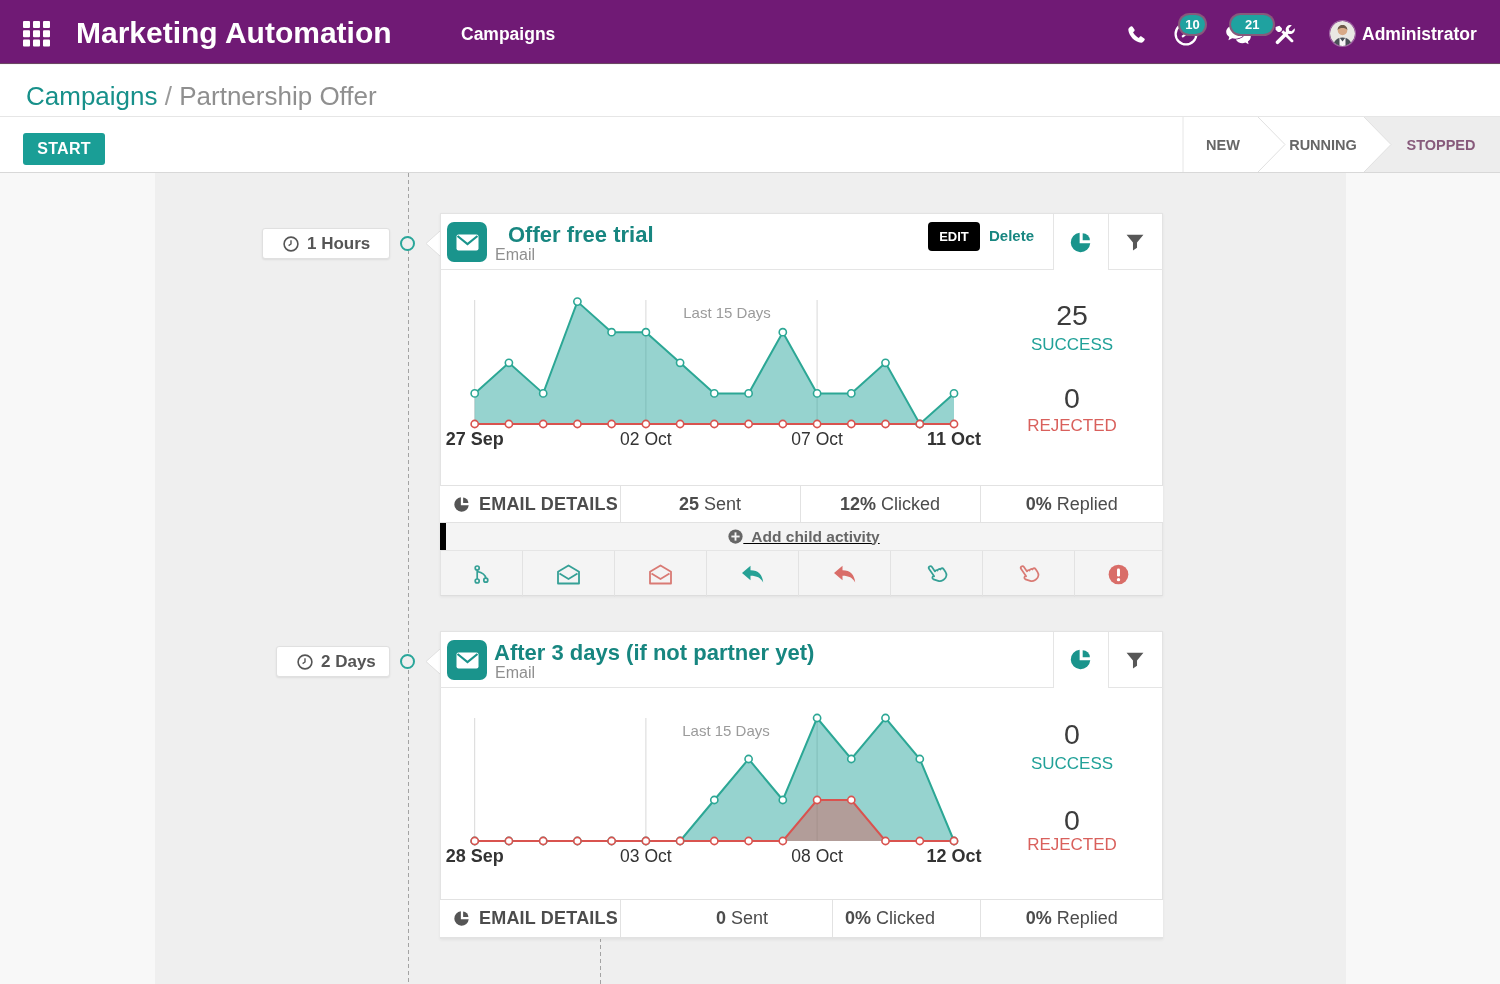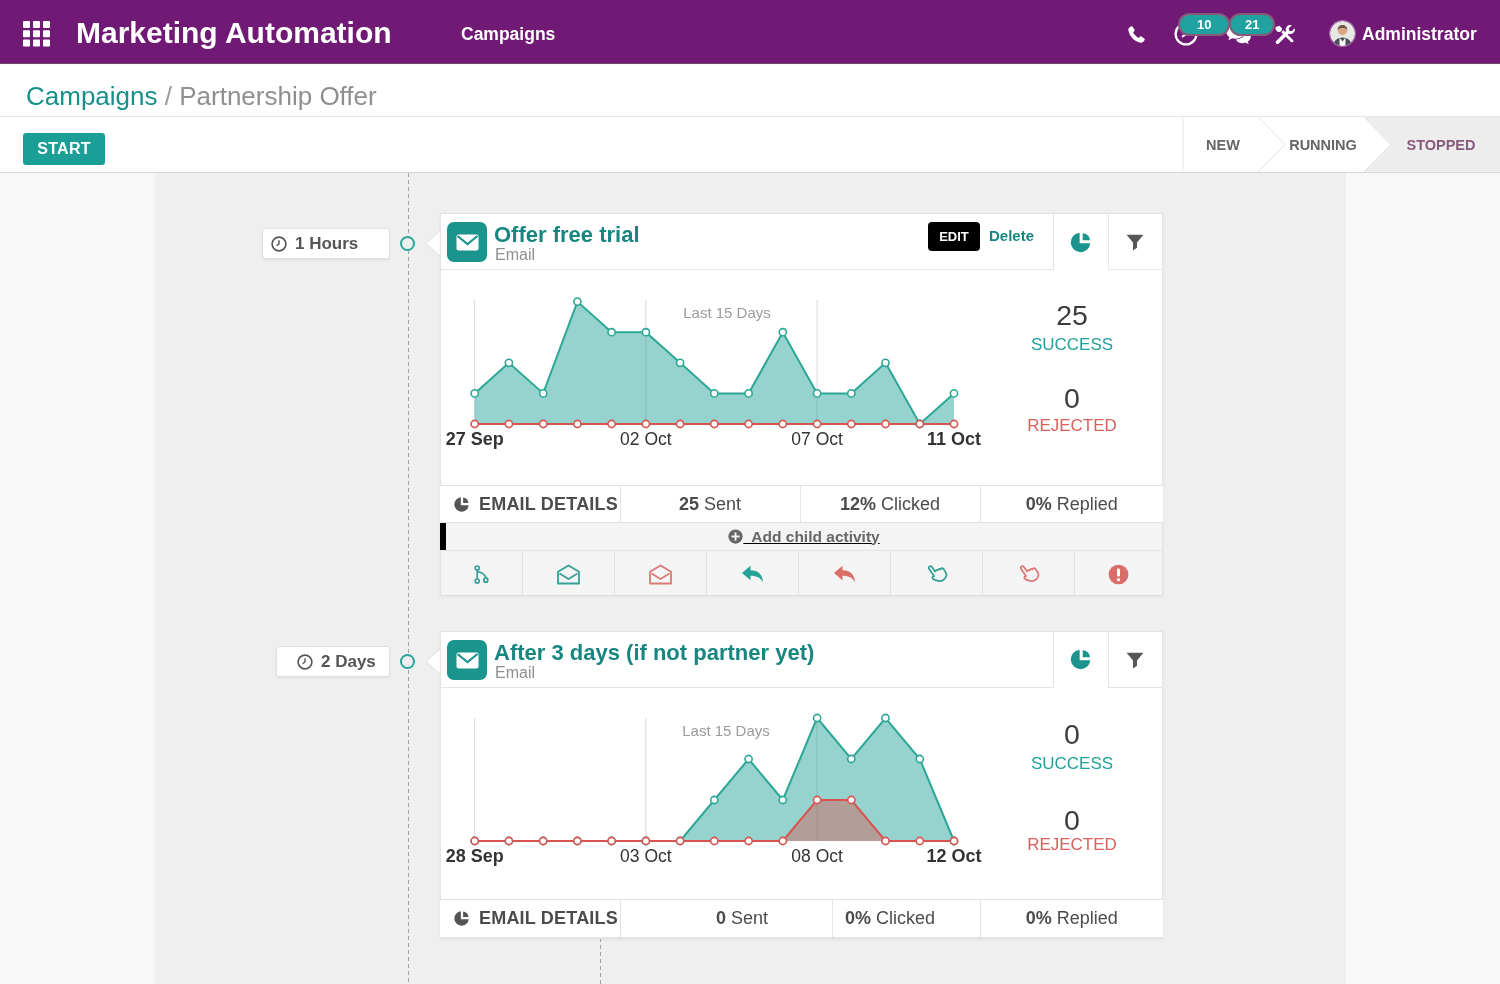--- a/index.html
+++ b/index.html
@@ -31,21 +31,21 @@
           <path d="M12 6.5 L12 12 L8.4 14.6" fill="none" stroke="#fff" stroke-width="2"></path>
         </svg></div>
   <div class="abs" style="left:1225px;top:23px;"><svg width="27" height="24" viewBox="0 0 27 24">
 <path d="M10.5 2 C5.3 2 1.2 5 1.2 8.8 C1.2 10.9 2.4 12.7 4.3 13.9 L3.4 17.2 L7.2 15.2 C8.2 15.5 9.3 15.7 10.5 15.7 C15.7 15.7 19.8 12.6 19.8 8.8 C19.8 5 15.7 2 10.5 2 Z" fill="#fff"></path>
 <path d="M25.8 13.4 C25.8 10.9 23.5 8.9 20.5 8.6 C20.5 8.7 20.5 8.7 20.5 8.8 C20.5 13.1 16 16.4 10.9 16.4 C11.9 18.6 14.4 20.2 17.4 20.2 C18.5 20.2 19.5 20 20.4 19.6 L23.6 21.3 L22.9 18.5 C24.6 17.3 25.8 15.5 25.8 13.4 Z" fill="#fff"></path>
 </svg></div>
   <div class="abs" style="left:1273px;top:23px;"><svg width="24" height="24" viewBox="0 0 24 24" fill="#fff">
 <path d="M21.7 5.2 L18.6 8.3 L16.2 7.8 L15.7 5.4 L18.8 2.3 C17.2 1.7 15.3 2.1 14 3.4 C12.7 4.7 12.4 6.6 13 8.2 L3.2 18 C2.5 18.7 2.5 19.9 3.2 20.6 C3.9 21.3 5.1 21.3 5.8 20.6 L15.6 10.8 C17.2 11.4 19.1 11.1 20.4 9.8 C21.7 8.5 22.1 6.8 21.7 5.2 Z"></path>
 <path d="M2.6 3.9 L6.4 2.7 L8.9 5.2 L8.9 7.2 L7 9.1 L5 9.1 L2.6 6.7 Z M8.3 9.2 L10.3 7.2 L20 16.9 C20.6 17.5 20.6 18.3 20 18.9 C19.4 19.5 18.6 19.5 18 18.9 Z"></path>
 </svg></div>
-  <div class="abs" style="left:1180px;top:15px;height:19px;min-width:25px;background:#1fa2a0;border-radius:10px;box-shadow:0 0 0 2px #875a7b;color:#fff;font-size:13px;font-weight:bold;text-align:center;line-height:19px;padding:0 17px;">10</div>
+  <div class="abs" style="left:1180px;top:15px;height:19px;min-width:25px;background:#1fa2a0;border-radius:10px;box-shadow:0 0 0 2px #875a7b;color:#fff;font-size:13px;font-weight:bold;text-align:center;line-height:19px;padding:0 5px;">10</div>
   <div class="abs" style="left:1231px;top:15px;height:19px;min-width:25px;background:#1fa2a0;border-radius:10px;box-shadow:0 0 0 2px #875a7b;color:#fff;font-size:13px;font-weight:bold;text-align:center;line-height:19px;padding:0 14px;">21</div>
   <div class="abs" style="left:1330px;top:21px;width:25px;height:25px;border-radius:50%;box-shadow:0 0 0 1px rgba(255,255,255,0.35);overflow:hidden;"><svg width="25" height="25" viewBox="0 0 25 25">
           <defs>
             <clipPath id="av">
               <circle cx="12.5" cy="12.5" r="12.5"></circle>
             </clipPath>
           </defs>
 <g clip-path="url(#av)">
             <rect width="25" height="25" fill="#e9e7e3"></rect>
 <path d="M3.5 25 C3.5 19.5 7.5 16.5 12.5 16.5 C17.5 16.5 21.5 19.5 21.5 25 Z" fill="#4a4f57"></path>
@@ -77,21 +77,21 @@
 <div class="abs" style="left:0;top:173px;width:1500px;height:811px;background:#f8f8f8;">
   <div class="abs" style="left:155px;top:0;width:1191px;height:811px;background:#efefef;"></div>
 
   <svg class="abs" style="left:402px;top:0;" width="12" height="811">
     <line x1="6.5" y1="0" x2="6.5" y2="811" stroke="#a3a3a3" stroke-width="1" stroke-dasharray="4,3"></line>
   </svg>
   <svg class="abs" style="left:594px;top:765px;" width="12" height="46">
     <line x1="6.5" y1="0" x2="6.5" y2="46" stroke="#a3a3a3" stroke-width="1" stroke-dasharray="4,3"></line>
   </svg>
 
-  <div class="abs" style="left:262px;top:55px;width:128px;height:31px;background:#fff;border:1px solid #e0e0e0;border-radius:3px;box-shadow:0 1px 2px rgba(0,0,0,0.08);display:flex;align-items:center;padding-left:8px;">
+  <div class="abs" style="left:262px;top:55px;width:128px;height:31px;background:#fff;border:1px solid #e0e0e0;border-radius:3px;box-shadow:0 1px 2px rgba(0,0,0,0.08);display:flex;align-items:center;padding-left:20px;">
     <svg width="16" height="16" viewBox="0 0 16 16">
           <circle cx="8" cy="8" r="6.9" fill="none" stroke="#555" stroke-width="1.6"></circle>
           <path d="M8 4.2 L8 8 L5.6 9.6" fill="none" stroke="#555" stroke-width="1.4"></path>
         </svg>
         <span style="margin-left:8px;font-size:17px;font-weight:bold;color:#555;">1 Hours</span>
   </div>
   <div class="abs" style="left:400px;top:63px;width:15px;height:15px;border:2.6px solid #2aa69a;border-radius:50%;background:#efefef;"></div>
   <svg class="abs" style="left:424px;top:58px;" width="17" height="26">
         <polygon points="16,0 2,12.5 16,25" fill="#fff"></polygon>
         <polyline points="16,0 2,12.5 16,25" fill="none" stroke="#e0e0e0" stroke-width="1"></polyline>
@@ -110,21 +110,21 @@
   <div class="abs" style="left:1126px;top:61px;"><svg width="18" height="17" viewBox="0 0 16 15">
           <path d="M0.5 0.5 L15.5 0.5 L9.8 7.6 L9.8 12.2 L6.2 14.6 L6.2 7.6 Z" fill="#575757"></path>
         </svg></div>
 
   <div class="abs" style="left:447px;top:49px;width:40px;height:40px;background:#1a948c;border-radius:7px;display:flex;align-items:center;justify-content:center;">
         <svg width="23" height="17" viewBox="0 0 23 17">
           <rect x="0.5" y="0.5" width="22" height="16" rx="2" fill="#fff"></rect>
           <path d="M1.5 2 L11.5 10 L21.5 2" fill="none" stroke="#1a948c" stroke-width="2.2"></path>
         </svg>
       </div>
-  <div class="abs" style="left:494px;top:49px;font-size:22px;font-weight:bold;color:#178680;">Offer free trial</div>
+  <div class="abs" style="left:508px;top:49px;font-size:22px;font-weight:bold;color:#178680;">Offer free trial</div>
   <div class="abs" style="left:495px;top:73px;font-size:16px;color:#8f8f8f;">Email</div>
   <div class="abs" style="left:928px;top:49px;width:52px;height:29px;background:#000000;color:#fff;font-size:13px;font-weight:bold;text-align:center;line-height:29px;border-radius:4px;">EDIT</div>
   <div class="abs" style="left:989px;top:54px;font-size:15px;font-weight:bold;color:#178680;">Delete</div>
 
   <div class="abs" style="left:440px;top:97px;width:723px;height:216px;">
         <svg width="723" height="216" viewBox="0 0 723 216" style="position:absolute;left:0;top:0">
           <line x1="34.7" y1="30" x2="34.7" y2="154" stroke="#d8d8d8" stroke-width="1"></line>
           <line x1="205.9" y1="30" x2="205.9" y2="154" stroke="#d8d8d8" stroke-width="1"></line>
           <line x1="377.1" y1="30" x2="377.1" y2="154" stroke="#d8d8d8" stroke-width="1"></line>
           <text x="287" y="48" font-size="15" fill="#9b9b9b" text-anchor="middle">Last 15 Days</text>

